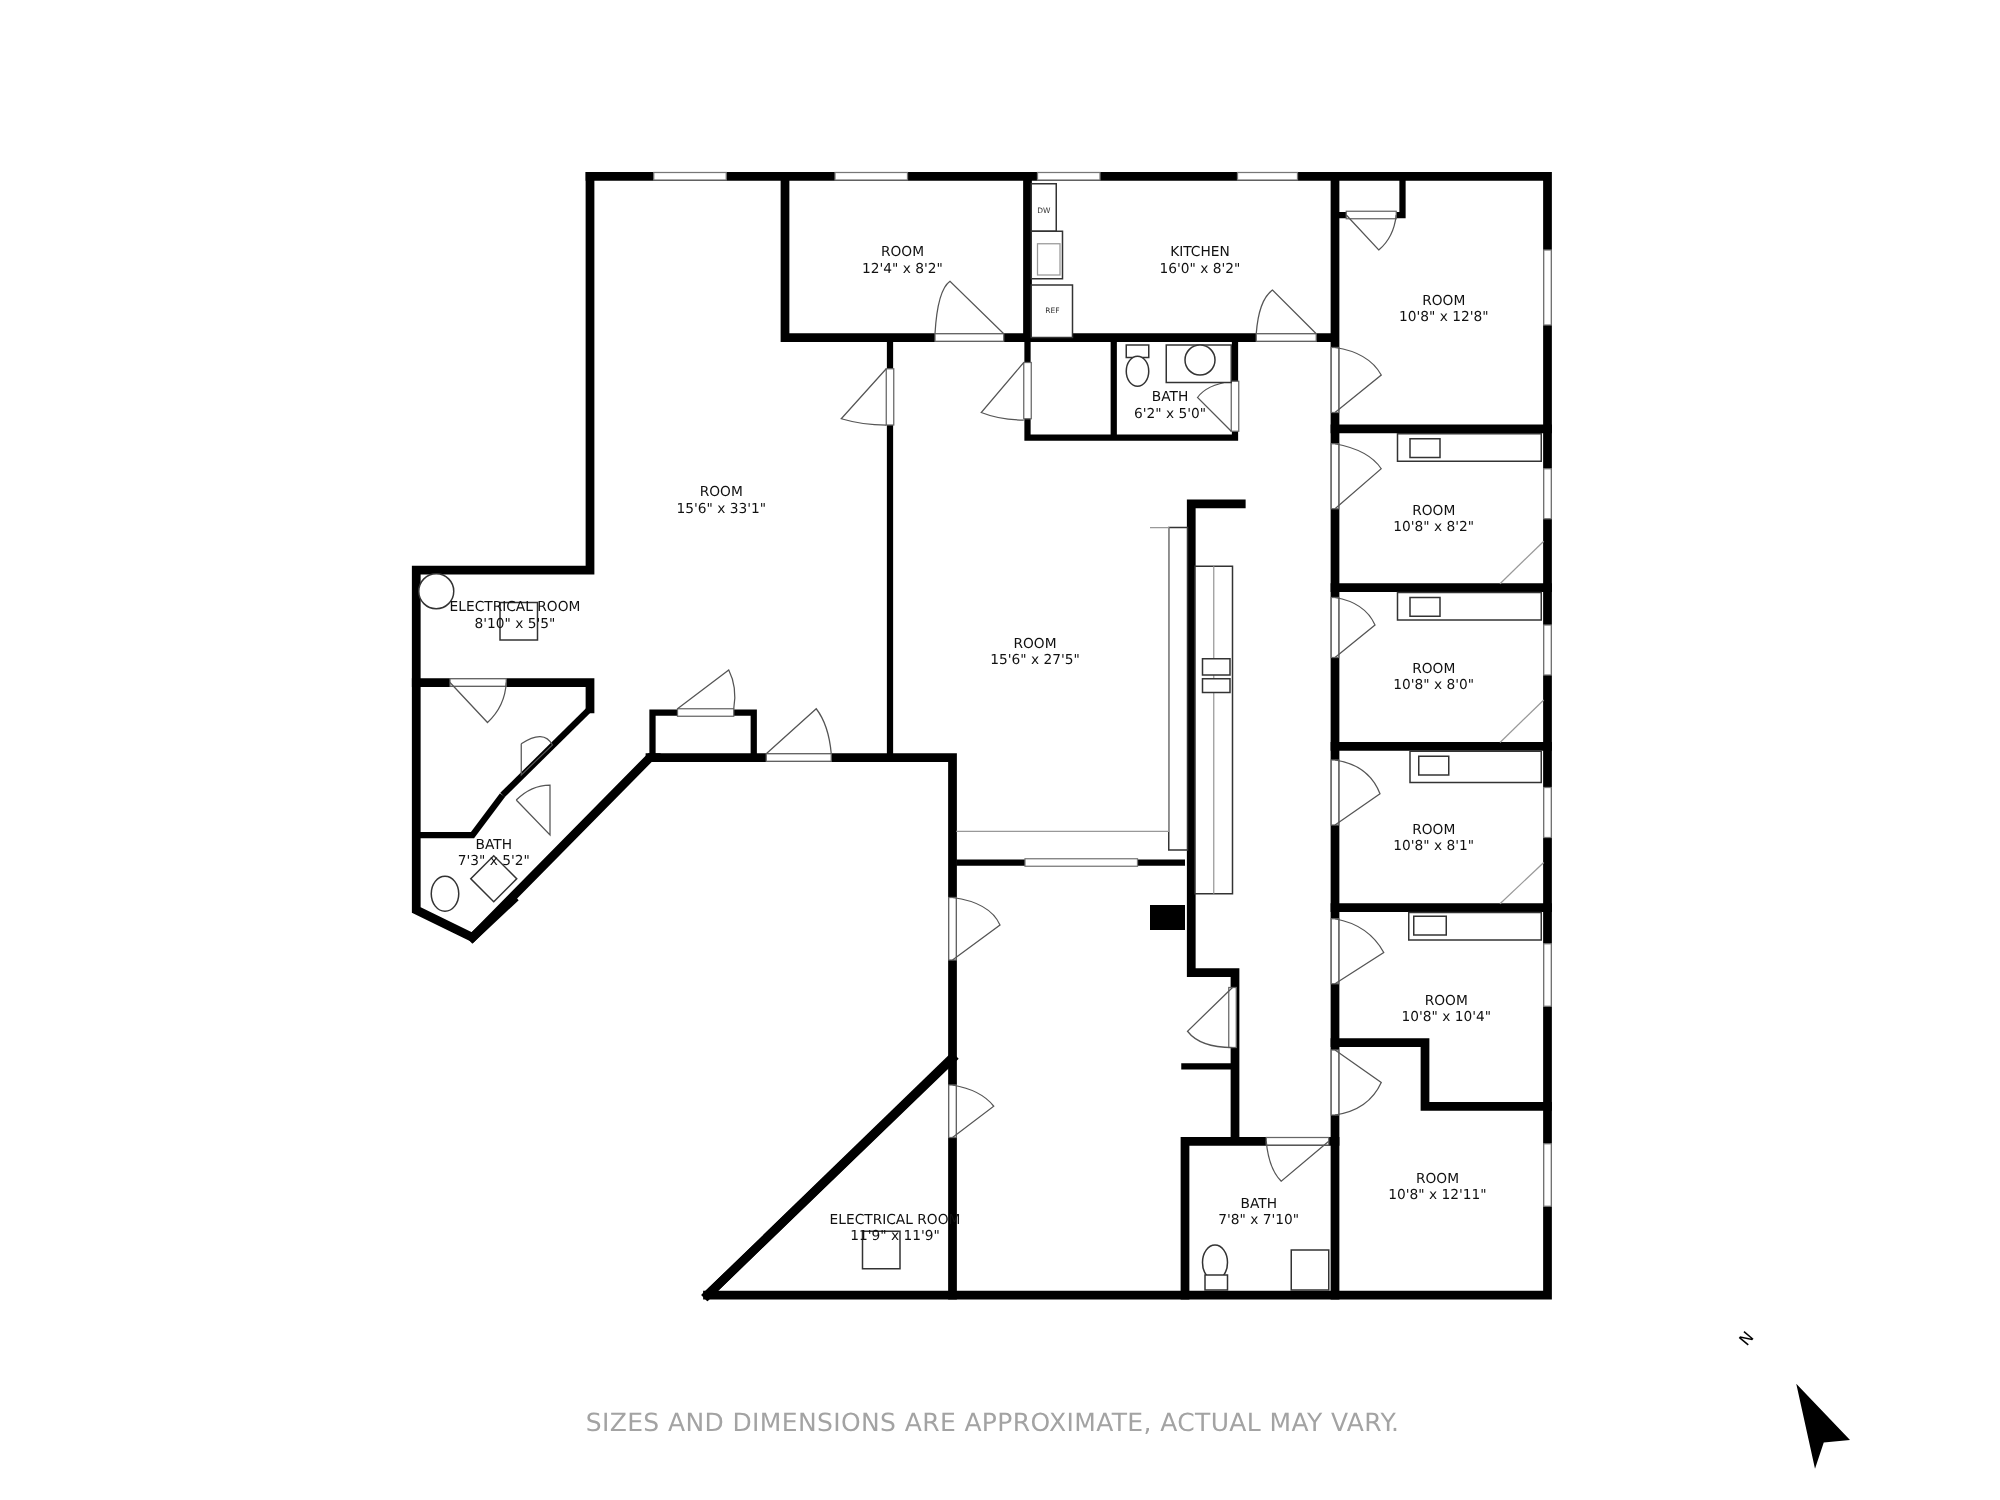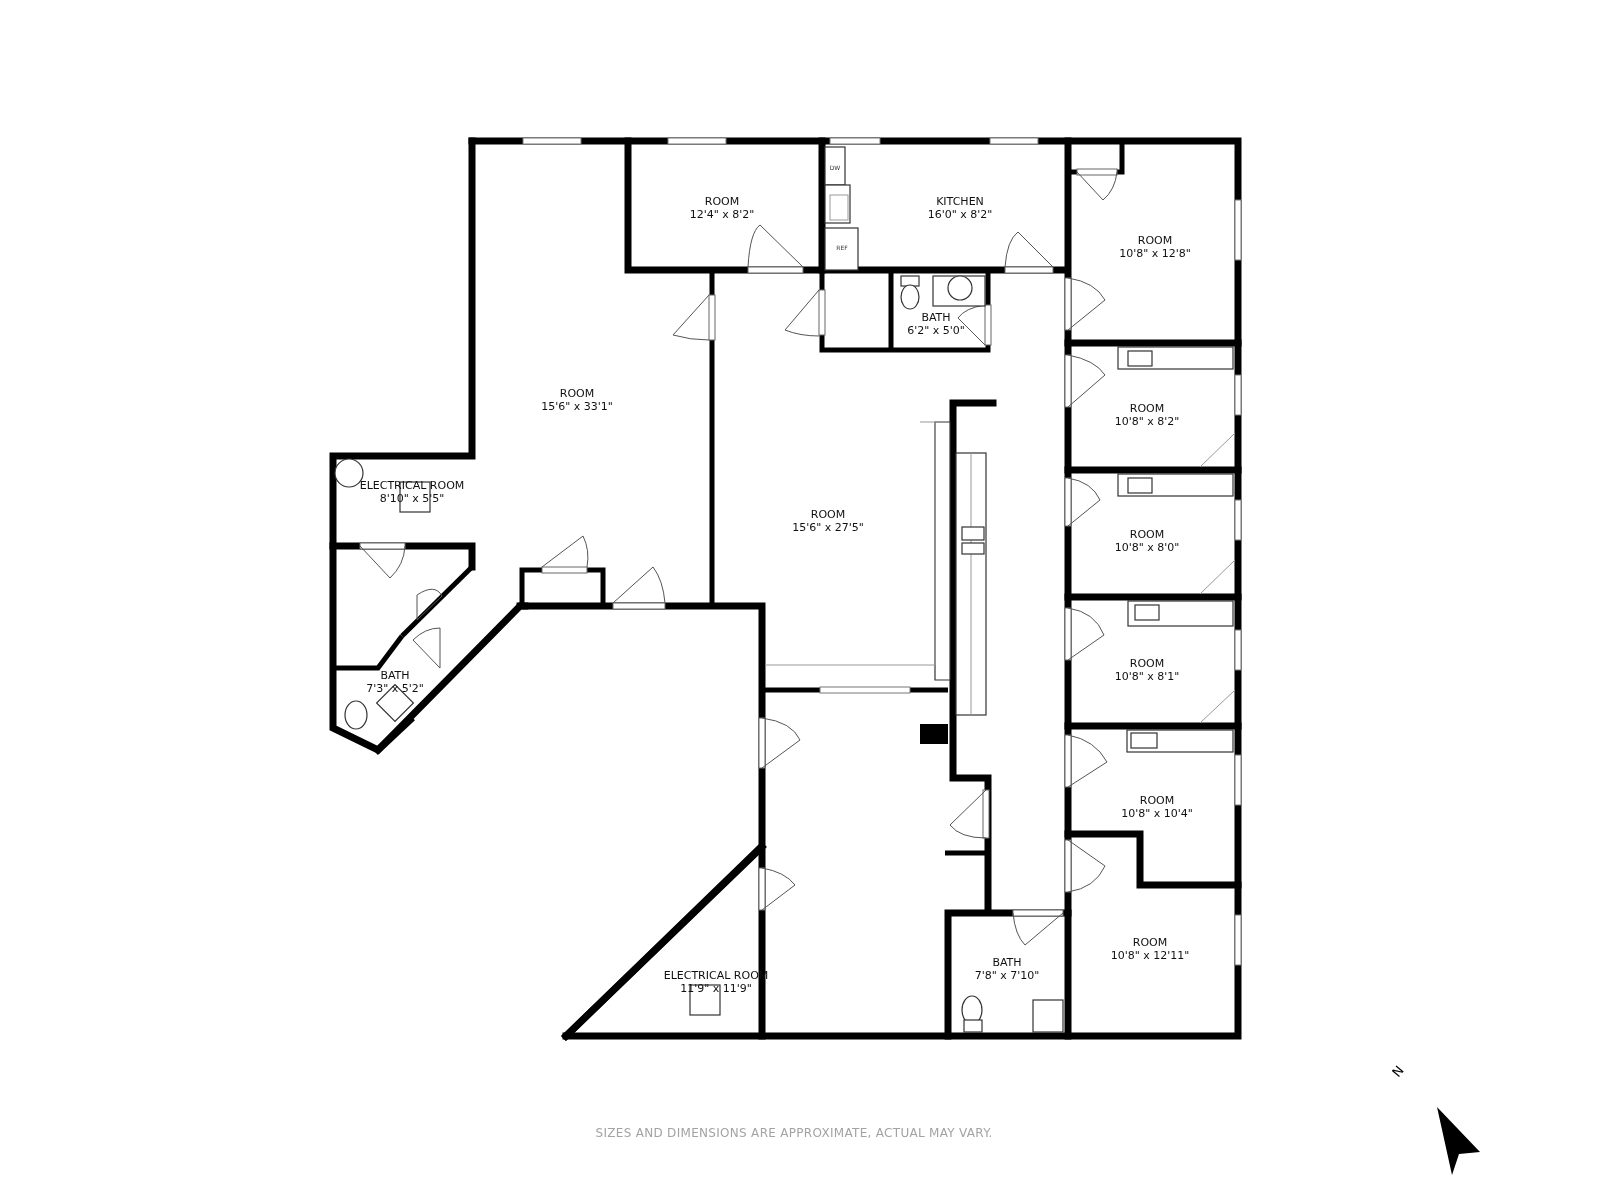--- a/index.html
+++ b/index.html
@@ -9,21 +9,21 @@
     .wall { stroke: #000; stroke-width: 7; fill: none; stroke-linecap: square; stroke-linejoin: miter; }
     .wall-thin { stroke: #000; stroke-width: 5; fill: none; }
     .fix { stroke: #333; stroke-width: 1.2; fill: #fff; }
     .fix-light { stroke: #999; stroke-width: 1; fill: none; }
     .door-arc { stroke: #555; stroke-width: 1; fill: none; }
     .door-gap { fill: #fff; stroke: #666; stroke-width: 1; }
     .window { fill: #fff; stroke: #777; stroke-width: 1; }
     .lbl { font-family: "DejaVu Sans", sans-serif; font-size: 11px; fill: #111; text-anchor: middle; }
     .tiny { font-family: "DejaVu Sans", sans-serif; font-size: 6px; fill: #333; text-anchor: middle; }
     #disclaimer { position: absolute; left: 0; width: 1588px; top: 1126px; text-align: center;
-                  font-family: "DejaVu Sans", sans-serif; font-size: 12px; color: #a3a3a3; letter-spacing: 0.3px; }
+                  font-family: "DejaVu Sans", sans-serif; font-size: 20px; color: #a3a3a3; letter-spacing: 0.3px; }
     #compass-n { position: absolute; left: 1393px; top: 1064px; font-size: 13px; color: #000;
                  transform: rotate(-50deg); font-family: "DejaVu Sans", sans-serif; }
   </style>
 </head>
 <body>
 
 <svg id="plan" viewBox="0 0 1600 1200" xmlns="http://www.w3.org/2000/svg">
 
   <g>
 

